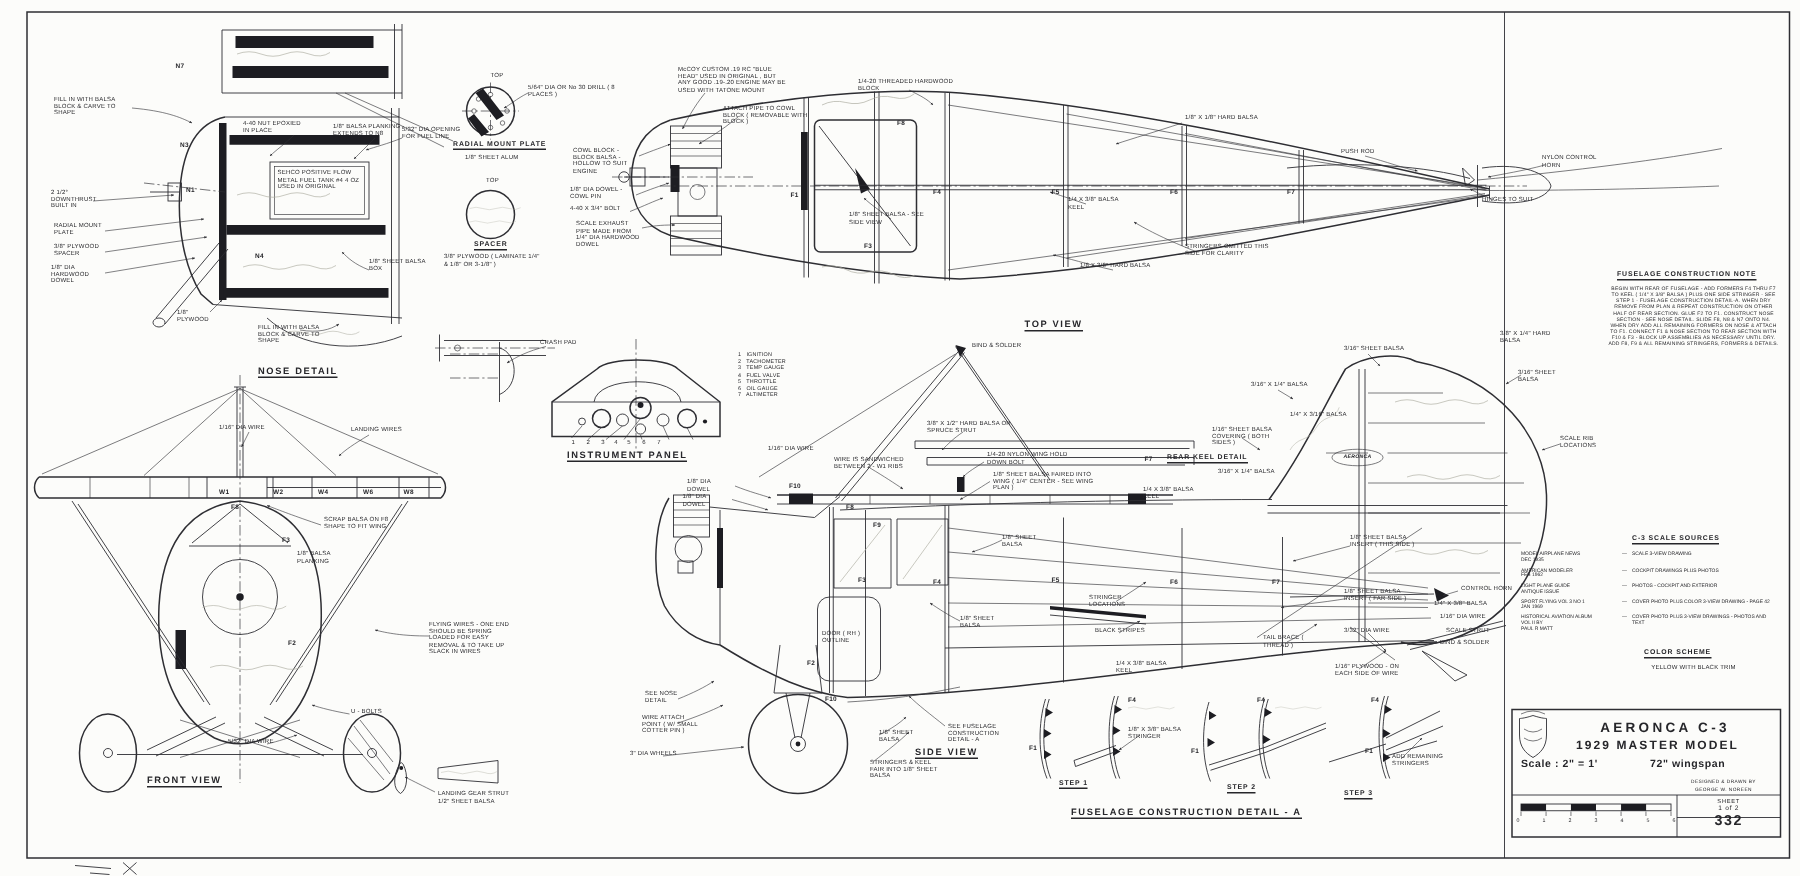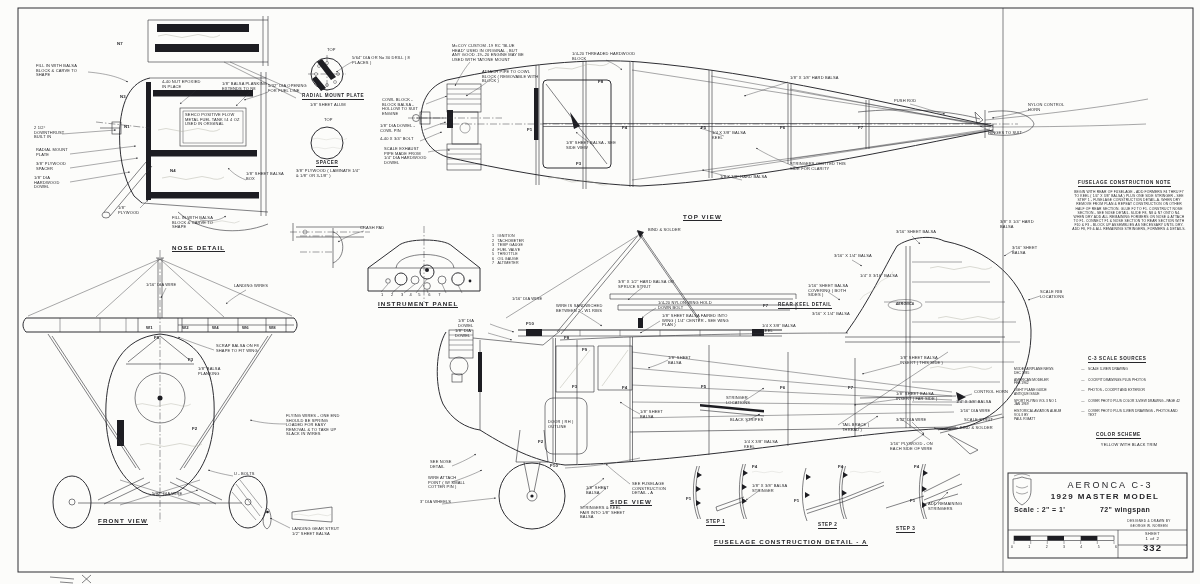--- a/index.html
+++ b/index.html
@@ -19,21 +19,21 @@
           border-bottom:0.9px solid #26262a;padding-bottom:0.5px;display:inline-block;}
   .vtitle.sm{font-size:4.6px;letter-spacing:0.6px;}
   .center{text-align:center;}
   .presp{white-space:pre;}
   .tbox{position:absolute;}
   .notebody{font-size:3.35px;line-height:4.15px;text-align:center;}
   .src-row{display:grid;grid-template-columns:64px 10px 96px;margin-bottom:2.6px;}
   .src-pub{font-size:3.3px;line-height:3.95px;white-space:pre-line;}
   .src-dash{font-size:3.3px;line-height:3.95px;text-align:center;}
   .src-desc{font-size:3.3px;line-height:3.95px;white-space:pre-line;}
-  .tb-air{font-size:9px;font-weight:normal;letter-spacing:2.2px;}
+  .tb-air{font-size:9px;font-weight:bold;letter-spacing:2.2px;}
   .tb-mod{font-size:8px;font-weight:bold;letter-spacing:1.4px;}
   .tb-scale{font-size:7px;font-weight:bold;letter-spacing:0.4px;}
   .tb-credit{font-size:3.2px;letter-spacing:0.3px;}
   .tb-sheetw{font-size:3.8px;letter-spacing:0.5px;}
   .tb-sheetn{font-size:4.4px;letter-spacing:0.5px;}
   .tb-plan{font-size:9.5px;font-weight:bold;letter-spacing:1px;}
   .ruler-nums{position:absolute;display:flex;justify-content:space-between;font-size:3.5px;}
   .legend div{font-size:3.6px;line-height:4.55px;white-space:pre;}
   .badge{font-size:3.4px;font-weight:bold;font-style:italic;letter-spacing:0.2px;}
 </style>

